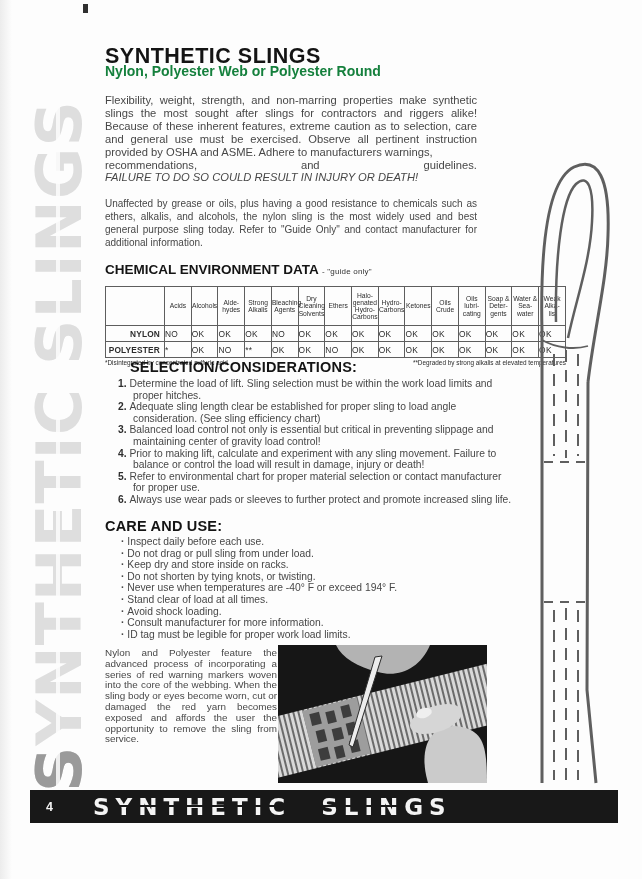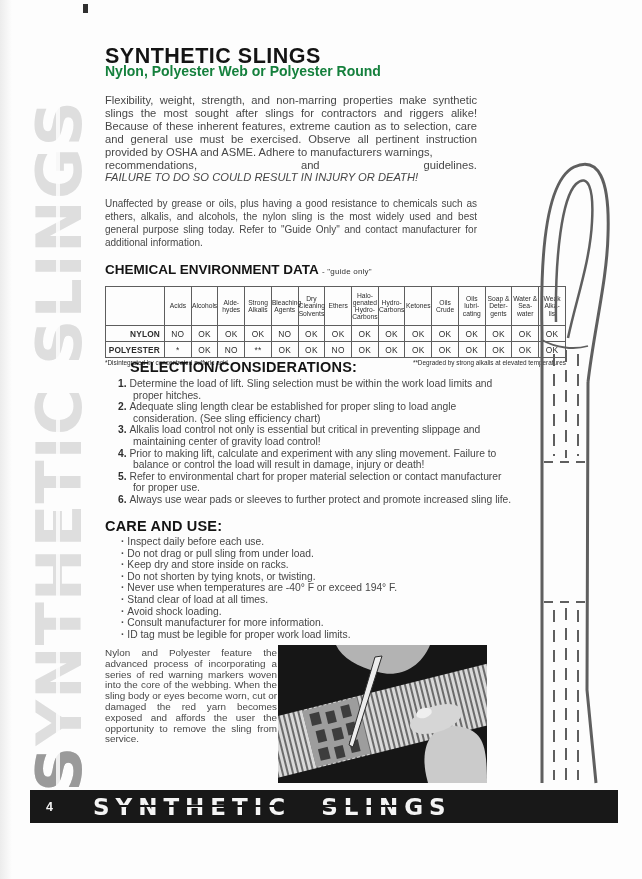--- a/index.html
+++ b/index.html
@@ -35,21 +35,21 @@
   .p1-spread { display:flex; justify-content:space-between; }
   .p1-warning { font-style:italic; }
   .p2 { position:absolute; left:105px; top:198px; width:372px; font-size:10px; line-height:12.9px; text-align:justify; }
 
   .chem-heading { position:absolute; left:105px; top:262px; font-size:13.5px; font-weight:bold; color:#141414; }
   .chem-note { font-size:8px; font-weight:normal; color:#333; letter-spacing:.2px; }
 
   
   .chem-table-wrap { position:absolute; left:105px; top:286px; width:461px; }
   table.chem { border-collapse:collapse; width:461px; table-layout:fixed; }
-  table.chem th, table.chem td { border:1px solid #5e5e5e; padding:0; text-align:center; vertical-align:middle; }
+  table.chem th, table.chem td { border:1px solid #5e5e5e; padding:0; vertical-align:middle; }
   table.chem th { font-size:6.7px; line-height:1.08; font-weight:normal; color:#2c2c2c; white-space:pre-line; height:38px; }
   table.chem td { font-size:8.4px; height:15px; color:#2c2c2c; letter-spacing:.3px; }
   table.chem .corner { width:58px; }
   table.chem td.rowlabel { text-align:right; padding-right:4px; font-weight:bold; font-size:8.3px; letter-spacing:.2px; }
   .chem-footnotes { display:flex; justify-content:space-between; width:461px; font-size:6.4px; color:#2c2c2c; margin-top:1px; }
 
   
   .sel-heading { position:absolute; left:105px; top:359px; font-size:14.5px; font-weight:bold; color:#141414; letter-spacing:.2px;margin-left:25px; }
   .sel-list { position:absolute; left:118px; top:378px; width:398px; font-size:10.3px; line-height:11.6px; }
   .sel-item { padding-left:15px; text-indent:-15px; }
@@ -185,21 +185,21 @@
     <div class="chem-footnotes">
       <span>*Disintegrated by concentrated sulfuric acid.</span>
       <span>**Degraded by strong alkalis at elevated temperatures</span>
     </div>
   </div>
 
   <div class="sel-heading">SELECTION/CONSIDERATIONS:</div>
   <div class="sel-list" id="sel-list">
       <div class="sel-item"><span class="sel-num">1. </span><span>Determine the load of lift.  Sling selection must be within the work load limits and proper hitches.</span></div>
       <div class="sel-item"><span class="sel-num">2. </span><span>Adequate sling length clear be established for proper sling to load angle consideration.  (See sling efficiency chart)</span></div>
-      <div class="sel-item"><span class="sel-num">3. </span><span>Alkalis load control not only is essential but critical in preventing slippage and maintaining center of gravity load control!</span></div>
+      <div class="sel-item"><span class="sel-num">3. </span><span>Balanced load control not only is essential but critical in preventing slippage and maintaining center of gravity load control!</span></div>
       <div class="sel-item"><span class="sel-num">4. </span><span>Prior to making lift, calculate and experiment with any sling movement. Failure to balance or control the load will result in damage, injury or death!</span></div>
       <div class="sel-item"><span class="sel-num">5. </span><span>Refer to environmental chart for proper material selection or contact manufacturer for proper use.</span></div>
       <div class="sel-item"><span class="sel-num">6. </span><span>Always use wear pads or sleeves to further protect and promote increased sling life.</span></div>
     </div>
 
   <div class="care-heading">CARE AND USE:</div>
   <div class="care-list" id="care-list">
       <div class="care-item"><span class="care-bullet">· </span><span>Inspect daily before each use.</span></div>
       <div class="care-item"><span class="care-bullet">· </span><span>Do not drag or pull sling from under load.</span></div>
       <div class="care-item"><span class="care-bullet">· </span><span>Keep dry and store inside on racks.</span></div>

